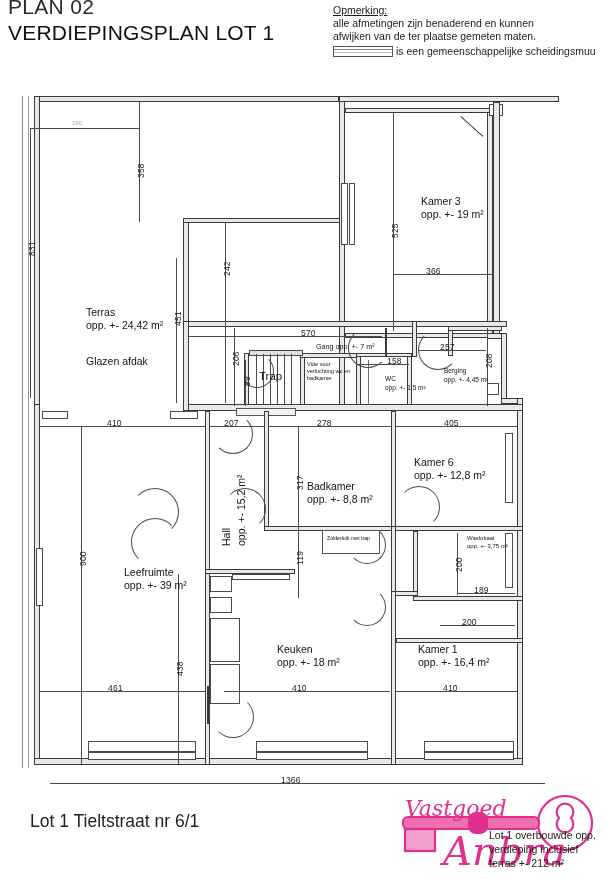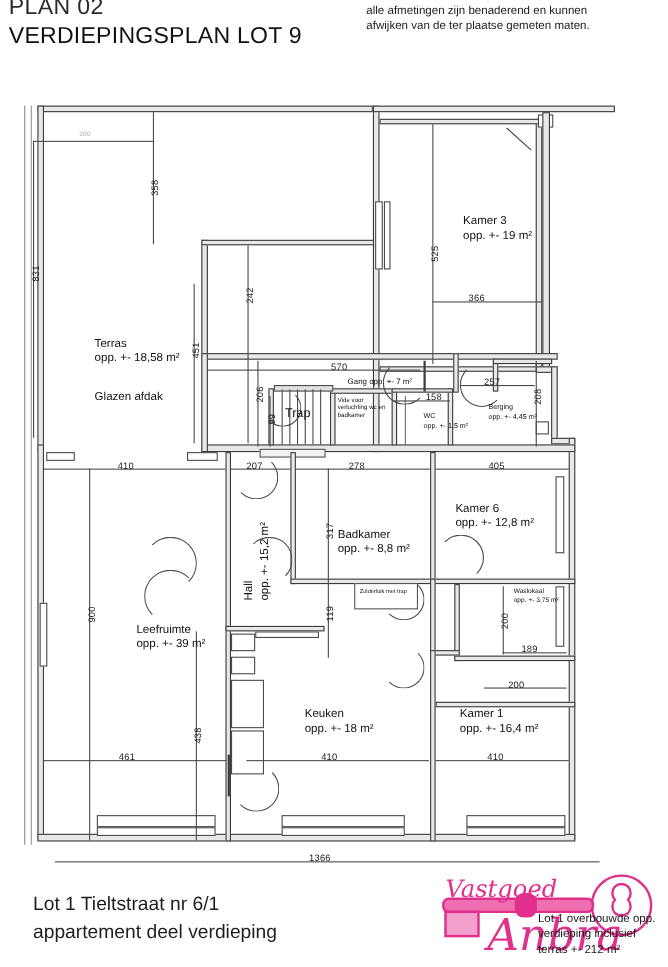--- a/index.html
+++ b/index.html
@@ -46,26 +46,31 @@
   .brand{position:absolute;color:#e0308c;}
   #brand-vastgoed{left:22px;top:4px;font-size:22px;font-family:"DejaVu Serif",serif;font-style:italic;}
   #brand-anbra{left:60px;top:36px;font-size:40px;font-family:"DejaVu Serif",serif;font-style:italic;}
   #logo-caption{left:106px;top:36px;font-size:10.5px;line-height:14px;color:#1a1a1a;}
 </style>
 </head>
 <body>
 
 <div class="abs" id="title-block">
   <div id="plan-number">PLAN 02</div>
-  <div id="plan-subtitle">VERDIEPINGSPLAN LOT 9</div>
+  <div id="plan-subtitle">VERDIEPINGSPLAN LOT 1</div>
 </div>
 
 <div class="abs" id="note-block">
+  <div id="note-title">Opmerking:</div>
   <div>alle afmetingen zijn benaderend en kunnen</div>
   <div>afwijken van de ter plaatse gemeten maten.</div>
+  <div class="legend-row">
+    <span class="legend-swatch"></span>
+    <span>is een gemeenschappelijke scheidingsmuu</span>
+  </div>
 </div>
 
 <div class="abs" id="plan">
 
   <div class="thin" style="left:22px;top:18px;width:1px;height:672px;background:#8a8a8a;"></div>
   <div class="thin" style="left:28px;top:18px;width:1px;height:672px;background:#9a9a9a;"></div>
 
   <div class="wall" style="left:34px;top:18px;width:305px;height:6px;"></div>
   <div class="wall" style="left:34px;top:18px;width:6px;height:315px;"></div>
   <div class="wall" style="left:183px;top:140px;width:6px;height:193px;"></div>
@@ -240,21 +245,21 @@
   <div class="dim" style="left:292px;top:605px;">410</div>
 
   <div class="dimline-h" style="left:396px;top:613px;width:121px;"></div>
   <div class="dim" style="left:443px;top:605px;">410</div>
 
   <div class="dimline-h" style="left:50px;top:705px;width:495px;"></div>
   <div class="dim" style="left:281px;top:697px;">1366</div>
 
   <div class="room" style="left:86px;top:192px;margin-top:36px;">
     <div>Terras</div>
-    <div>opp. +- 18,58 m²</div>
+    <div>opp. +- 24,42 m²</div>
   </div>
 
   <div class="room" style="left:86px;top:277px;">
     <div>Glazen afdak</div>
   </div>
 
   <div class="room" style="left:421px;top:117px;">
     <div>Kamer 3</div>
     <div>opp. +- 19 m²</div>
   </div>
@@ -316,21 +321,20 @@
   </div>
 
   <div class="boxlbl" style="left:322px;top:452px;width:58px;height:24px;">
     <div class="room" style="left:4px;top:4px;font-size:5.2px;line-height:7px;white-space:normal;width:50px;">Zolderluik met trap</div>
   </div>
 
 </div>
 
 <div class="abs" id="footer-text">
   <div>Lot 1 Tieltstraat nr 6/1</div>
-  <div>appartement deel verdieping</div>
 </div>
 
 <div class="abs" id="logo">
   <svg width="224" height="87" viewBox="0 0 224 87" style="position:absolute;left:0;top:0;">
     <g stroke="#e0308c" fill="none" stroke-width="2.2">
       <circle cx="182" cy="31" r="27"></circle>
       <path d="M176 14 a9 9 0 0 1 12 0 a9 9 0 0 1 0 12 a9 9 0 0 1 0 12 a9 9 0 0 1 -12 0 a9 9 0 0 1 0 -12 a9 9 0 0 1 0 -12 z"></path>
       <rect x="20" y="25" width="136" height="12" rx="5" fill="#f06fb0" stroke="#e0308c"></rect>
       <rect x="86" y="21" width="18" height="20" rx="7" fill="#e0308c" stroke="#e0308c"></rect>
       <rect x="22" y="37" width="30" height="22" fill="#f4a0cd" stroke="#e0308c"></rect>

